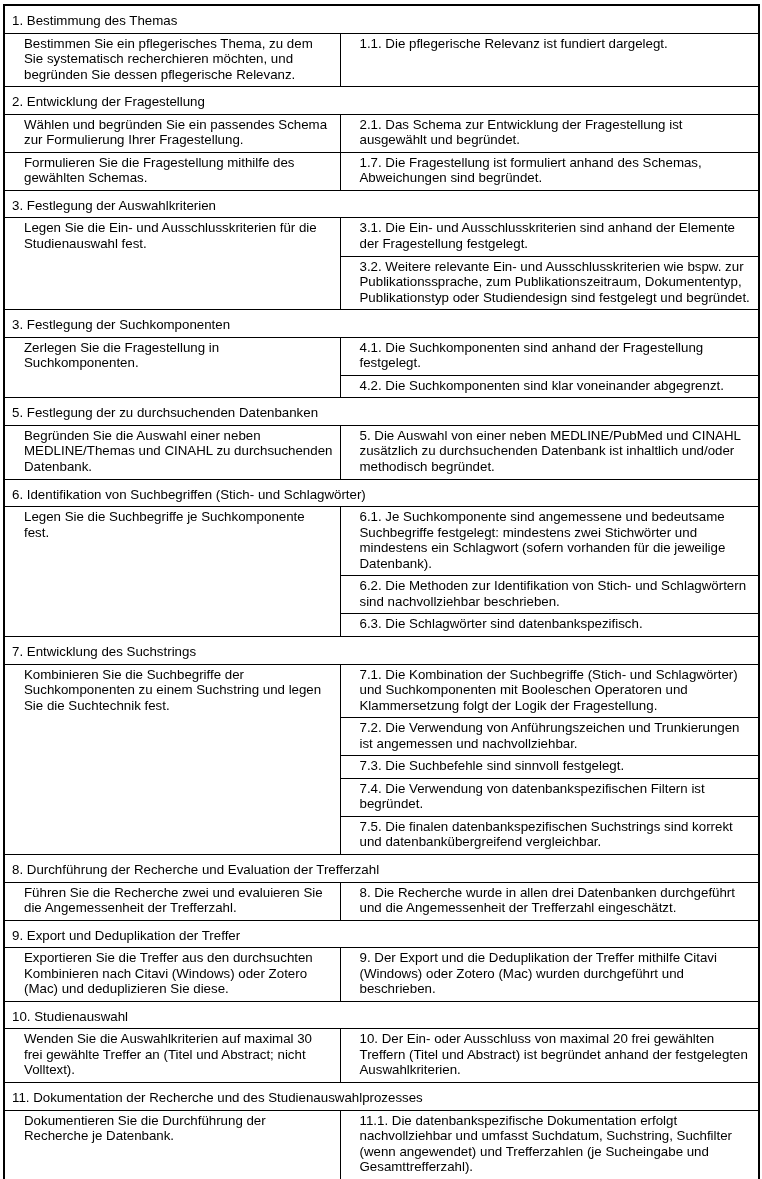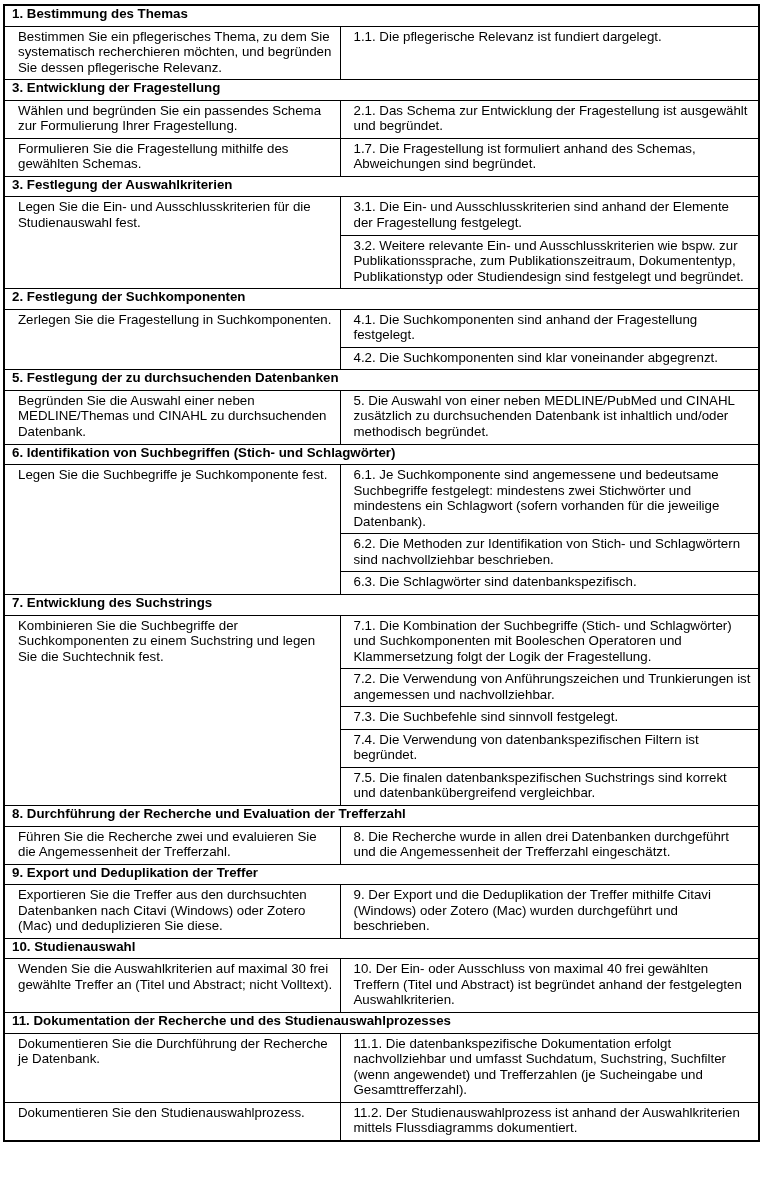--- a/index.html
+++ b/index.html
@@ -20,26 +20,26 @@
     table-layout: fixed;
     border: 2px solid #000;
     font-family: "Liberation Sans", sans-serif;
     font-size: 13.3px;
     line-height: 1.17;
     color: #000;
   }
   td {
     border: 1px solid #000;
     vertical-align: top;
-    padding: 2px 7px 4px 13px;
+    padding: 2px 7px 4px 19px;
     word-wrap: break-word;
   }
   td.hdr {
-    font-weight: bold;
-    padding: 0 7px 4px 7px;
+    font-weight: normal;
+    padding: 7px 7px 4px 7px;
   }
 </style>
 </head>
 <body>
 
 <div class="page">
   <table class="assessment">
     <colgroup>
       <col style="width:336px">
       <col>
@@ -48,21 +48,21 @@
 
       <tr>
         <td class="hdr" colspan="2">1. Bestimmung des Themas</td>
       </tr>
       <tr>
         <td>Bestimmen Sie ein pflegerisches Thema, zu dem Sie systematisch recherchieren möchten, und begründen Sie dessen pflegerische Relevanz.</td>
         <td>1.1. Die pflegerische Relevanz ist fundiert dargelegt.</td>
       </tr>
 
       <tr>
-        <td class="hdr" colspan="2">3. Entwicklung der Fragestellung</td>
+        <td class="hdr" colspan="2">2. Entwicklung der Fragestellung</td>
       </tr>
       <tr>
         <td>Wählen und begründen Sie ein passendes Schema zur Formulierung Ihrer Fragestellung.</td>
         <td>2.1. Das Schema zur Entwicklung der Fragestellung ist ausgewählt und begründet.</td>
       </tr>
       <tr>
         <td>Formulieren Sie die Fragestellung mithilfe des gewählten Schemas.</td>
         <td>1.7. Die Fragestellung ist formuliert anhand des Schemas, Abweichungen sind begründet.</td>
       </tr>
 
@@ -71,21 +71,21 @@
       </tr>
       <tr>
         <td rowspan="2">Legen Sie die Ein- und Ausschlusskriterien für die Studienauswahl fest.</td>
         <td>3.1. Die Ein- und Ausschlusskriterien sind anhand der Elemente der Fragestellung festgelegt.</td>
       </tr>
       <tr>
         <td>3.2. Weitere relevante Ein- und Ausschlusskriterien wie bspw. zur Publikationssprache, zum Publikationszeitraum, Dokumententyp, Publikationstyp oder Studiendesign sind festgelegt und begründet.</td>
       </tr>
 
       <tr>
-        <td class="hdr" colspan="2">2. Festlegung der Suchkomponenten</td>
+        <td class="hdr" colspan="2">3. Festlegung der Suchkomponenten</td>
       </tr>
       <tr>
         <td rowspan="2">Zerlegen Sie die Fragestellung in Suchkomponenten.</td>
         <td>4.1. Die Suchkomponenten sind anhand der Fragestellung festgelegt.</td>
       </tr>
       <tr>
         <td>4.2. Die Suchkomponenten sind klar voneinander abgegrenzt.</td>
       </tr>
 
       <tr>
@@ -135,30 +135,30 @@
       </tr>
       <tr>
         <td>Führen Sie die Recherche zwei und evaluieren Sie die Angemessenheit der Trefferzahl.</td>
         <td>8. Die Recherche wurde in allen drei Datenbanken durchgeführt und die Angemessenheit der Trefferzahl eingeschätzt.</td>
       </tr>
 
       <tr>
         <td class="hdr" colspan="2">9. Export und Deduplikation der Treffer</td>
       </tr>
       <tr>
-        <td>Exportieren Sie die Treffer aus den durchsuchten Datenbanken nach Citavi (Windows) oder Zotero (Mac) und deduplizieren Sie diese.</td>
+        <td>Exportieren Sie die Treffer aus den durchsuchten Kombinieren nach Citavi (Windows) oder Zotero (Mac) und deduplizieren Sie diese.</td>
         <td>9. Der Export und die Deduplikation der Treffer mithilfe Citavi (Windows) oder Zotero (Mac) wurden durchgeführt und beschrieben.</td>
       </tr>
 
       <tr>
         <td class="hdr" colspan="2">10. Studienauswahl</td>
       </tr>
       <tr>
         <td>Wenden Sie die Auswahlkriterien auf maximal 30 frei gewählte Treffer an (Titel und Abstract; nicht Volltext).</td>
-        <td>10. Der Ein- oder Ausschluss von maximal 40 frei gewählten Treffern (Titel und Abstract) ist begründet anhand der festgelegten Auswahlkriterien.</td>
+        <td>10. Der Ein- oder Ausschluss von maximal 20 frei gewählten Treffern (Titel und Abstract) ist begründet anhand der festgelegten Auswahlkriterien.</td>
       </tr>
 
       <tr>
         <td class="hdr" colspan="2">11. Dokumentation der Recherche und des Studienauswahlprozesses</td>
       </tr>
       <tr>
         <td>Dokumentieren Sie die Durchführung der Recherche je Datenbank.</td>
         <td>11.1. Die datenbankspezifische Dokumentation erfolgt nachvollziehbar und umfasst Suchdatum, Suchstring, Suchfilter (wenn angewendet) und Trefferzahlen (je Sucheingabe und Gesamttrefferzahl).</td>
       </tr>
       <tr>

